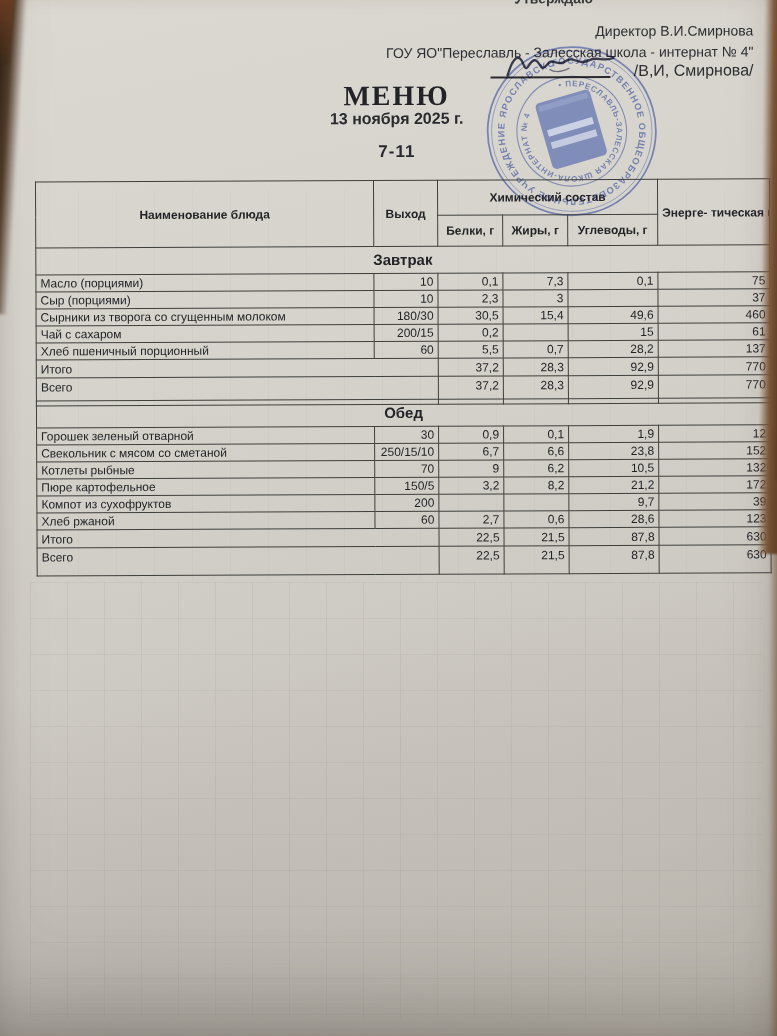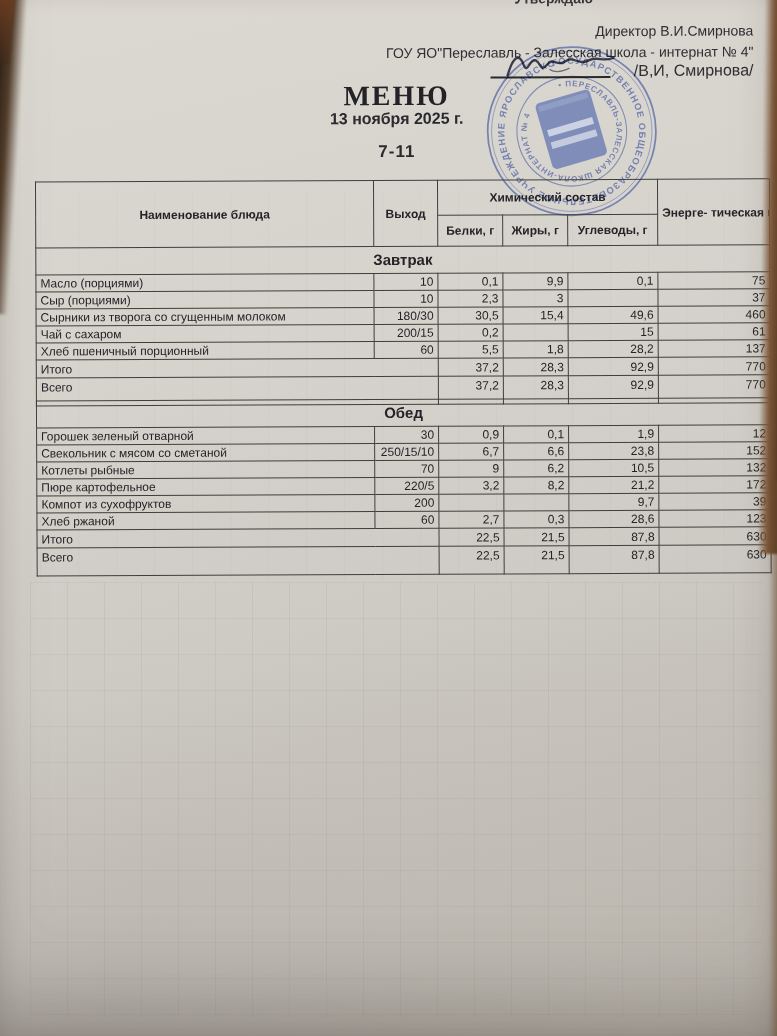--- a/index.html
+++ b/index.html
@@ -139,21 +139,21 @@
           <td class="hdr">Жиры, г</td>
           <td class="hdr">Углеводы, г</td>
         </tr>
         <tr class="sec">
           <td colspan="6">Завтрак</td>
         </tr>
         <tr class="data">
           <td class="dish">Масло (порциями)</td>
           <td class="num">10</td>
           <td class="num">0,1</td>
-          <td class="num">9,9</td>
+          <td class="num">7,3</td>
           <td class="num">0,1</td>
           <td class="num">75</td>
         </tr>
         <tr class="data">
           <td class="dish">Сыр (порциями)</td>
           <td class="num">10</td>
           <td class="num">2,3</td>
           <td class="num">3</td>
           <td class="num"></td>
           <td class="num">37</td>
@@ -171,21 +171,21 @@
           <td class="num">200/15</td>
           <td class="num">0,2</td>
           <td class="num"></td>
           <td class="num">15</td>
           <td class="num">61</td>
         </tr>
         <tr class="data">
           <td class="dish">Хлеб пшеничный порционный</td>
           <td class="num">60</td>
           <td class="num">5,5</td>
-          <td class="num">1,8</td>
+          <td class="num">0,7</td>
           <td class="num">28,2</td>
           <td class="num">137</td>
         </tr>
         <tr class="total">
           <td class="dish" colspan="2">Итого</td>
           <td class="num">37,2</td>
           <td class="num">28,3</td>
           <td class="num">92,9</td>
           <td class="num">770</td>
         </tr>
@@ -231,39 +231,39 @@
         <tr class="data">
           <td class="dish">Котлеты рыбные</td>
           <td class="num">70</td>
           <td class="num">9</td>
           <td class="num">6,2</td>
           <td class="num">10,5</td>
           <td class="num">132</td>
         </tr>
         <tr class="data">
           <td class="dish">Пюре картофельное</td>
-          <td class="num">220/5</td>
+          <td class="num">150/5</td>
           <td class="num">3,2</td>
           <td class="num">8,2</td>
           <td class="num">21,2</td>
           <td class="num">172</td>
         </tr>
         <tr class="data">
           <td class="dish">Компот из сухофруктов</td>
           <td class="num">200</td>
           <td class="num"></td>
           <td class="num"></td>
           <td class="num">9,7</td>
           <td class="num">39</td>
         </tr>
         <tr class="data">
           <td class="dish">Хлеб ржаной</td>
           <td class="num">60</td>
           <td class="num">2,7</td>
-          <td class="num">0,3</td>
+          <td class="num">0,6</td>
           <td class="num">28,6</td>
           <td class="num">123</td>
         </tr>
         <tr class="total">
           <td class="dish" colspan="2">Итого</td>
           <td class="num">22,5</td>
           <td class="num">21,5</td>
           <td class="num">87,8</td>
           <td class="num">630</td>
         </tr>

